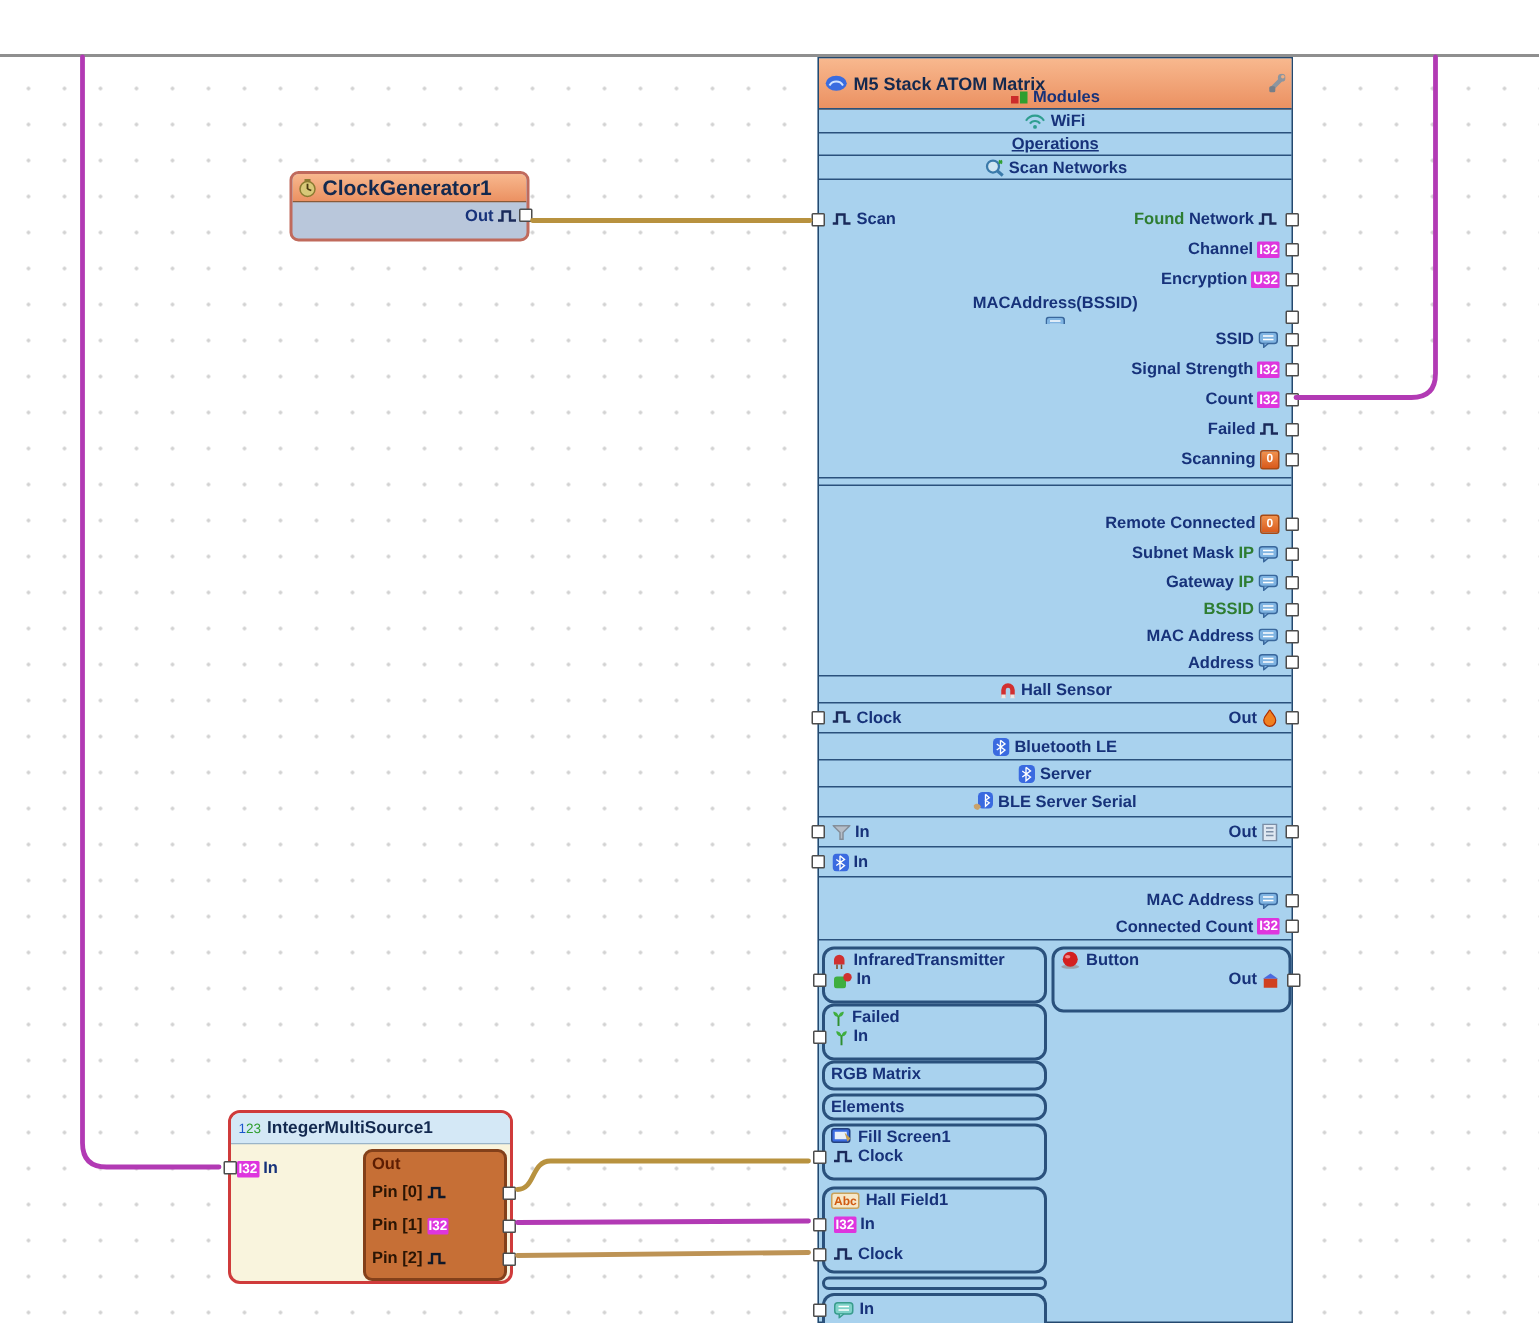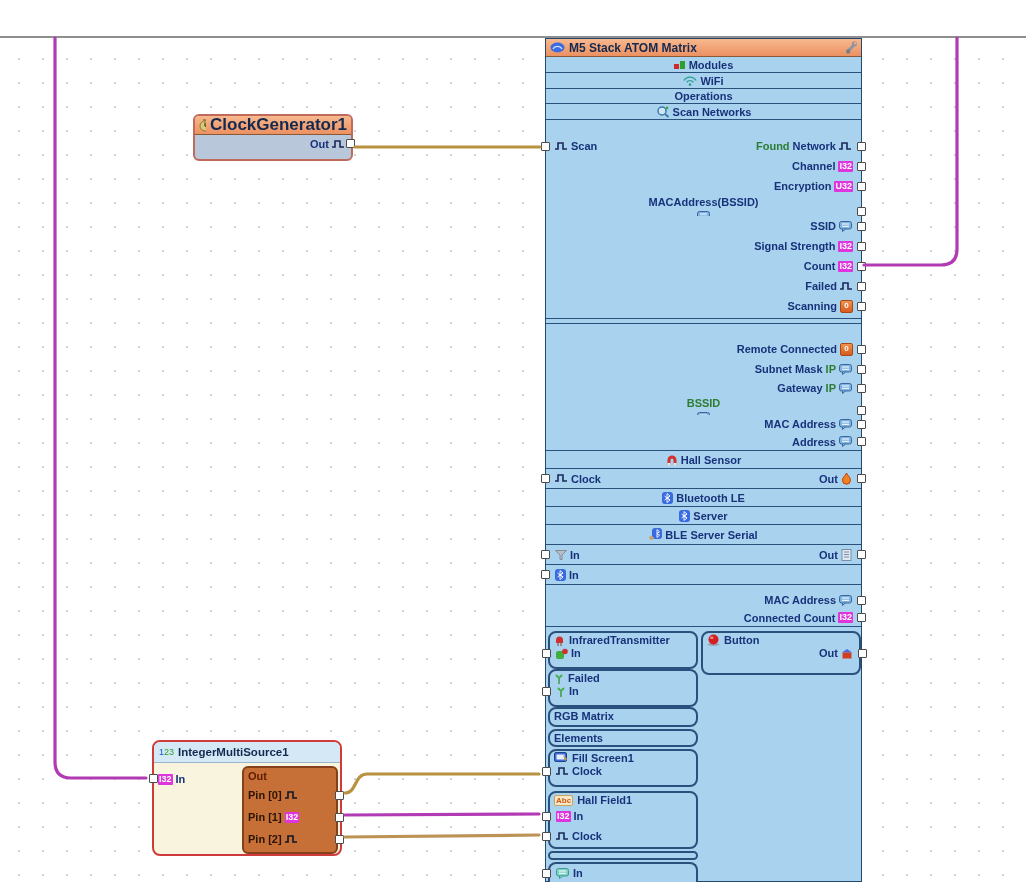--- a/index.html
+++ b/index.html
@@ -5,21 +5,21 @@
   html,body{margin:0;padding:0;}
   body{width:1026px;height:882px;position:relative;overflow:hidden;background:#ffffff;
        font-family:"Liberation Sans",sans-serif;}
   .grid{position:absolute;left:0;top:38px;width:1026px;height:844px;z-index:0;
         background-image:radial-gradient(circle,#d2d2d2 1px,rgba(0,0,0,0) 1.4px);
         background-size:24px 24px;background-position:7px 9px;}
   .topline{position:absolute;left:0;top:36px;width:1026px;height:2px;background:#8f8f8f;z-index:1;}
   .block{position:absolute;box-sizing:border-box;z-index:2;}
   
   .m5{left:545px;top:38px;width:317px;height:844px;background:#a9d2ee;border:1px solid #24496f;}
-  .m5hdr{position:absolute;left:0;top:0;right:0;height:18px;
+  .m5hdr{position:absolute;left:0;top:0;right:0;height:34px;
          background:linear-gradient(#f8b88e,#eb9162);border-bottom:1px solid #8a5a38;
          display:flex;align-items:center;gap:4px;padding:0 4px;box-sizing:border-box;}
   .m5hdr .t{flex:1;font-size:12px;font-weight:bold;color:#13294f;white-space:nowrap;overflow:hidden;}
   .row{position:absolute;left:0;right:0;display:flex;align-items:center;gap:3px;
        font-size:11px;font-weight:bold;color:#17327a;box-sizing:border-box;padding:0 8px;white-space:nowrap;}
   .row.center{justify-content:center;}
   .row.out{justify-content:flex-end;padding-right:8px;}
   .row.in{justify-content:flex-start;padding-left:9px;}
   .row.split{justify-content:space-between;padding:0 9px;}
   .sepb{border-bottom:1px solid #2a517c;}
@@ -38,21 +38,21 @@
   .prow{position:relative;display:flex;align-items:center;gap:3px;font-size:11px;font-weight:bold;
         color:#17327a;padding:1px 4px 0 6px;white-space:nowrap;}
   .prow .conn.l{left:-8px;}
   .prow.out{justify-content:flex-end;padding-right:6px;}
   .prow.out .conn.r{right:-8px;}
   
   .cgen{left:193px;top:114px;width:160px;height:47px;background:#b9c7db;
         border:2px solid #c06a5c;border-radius:6px;overflow:visible;}
   .cgenhdr{display:flex;align-items:center;gap:4px;height:18px;padding:0 4px;
            background:linear-gradient(#f8b88e,#eb9162);border-bottom:1px solid #8a5a38;
-           border-radius:4px 4px 0 0;font-size:17px;font-weight:bold;color:#13294f;}
+           border-radius:4px 4px 0 0;font-size:14px;font-weight:bold;color:#13294f;}
   .cgenrow{position:absolute;right:6px;top:22px;display:flex;align-items:center;gap:3px;
            font-size:11px;font-weight:bold;color:#17327a;}
   
   .ims{left:152px;top:740px;width:190px;height:116px;background:#f9f4dd;
        border:2px solid #cf3b3b;border-radius:8px;}
   .imshdr{display:flex;align-items:center;gap:4px;height:20px;padding:0 5px;
           background:#d4e8f6;border-bottom:1px solid #9ab4c8;border-radius:6px 6px 0 0;
           font-size:11.5px;font-weight:bold;color:#13294f;}
   .imsin{position:absolute;left:4px;top:31px;display:flex;align-items:center;gap:3px;
          font-size:11px;font-weight:bold;color:#17327a;}
@@ -100,21 +100,21 @@
     <span>Modules</span>
   </div>
   <div class="row center sepb" style="top:34px;height:16px;">
     <svg class="ic" width="14" height="10">
         <path d="M1 4.5 A 7 7 0 0 1 13 4.5" fill="none" stroke="#2f9e8f" stroke-width="1.4"></path>
         <path d="M3.6 6.4 A 4.2 4.2 0 0 1 10.4 6.4" fill="none" stroke="#2f9e8f" stroke-width="1.4"></path>
         <circle cx="7" cy="8.6" r="1.3" fill="#2f9e8f"></circle>
       </svg>
     <span>WiFi</span>
   </div>
-  <div class="row center sepb" style="top:50px;height:15px;">
+  <div class="row center sepb" style="top:50px;height:15px;text-decoration:underline;">
     <span>Operations</span>
   </div>
   <div class="row center sepb" style="top:65px;height:16px;">
     <svg class="ic" width="14" height="12">
         <circle cx="6" cy="5" r="4" fill="#cfe6f2" stroke="#3a7aaa" stroke-width="1.5"></circle>
         <line x1="9" y1="8" x2="12.5" y2="11" stroke="#3a7aaa" stroke-width="2"></line>
         <path d="M10 1 l2 2 m0 -2 l-2 2" stroke="#2f9e2f" stroke-width="1.2"></path>
       </svg>
     <span>Scan Networks</span>
   </div>
@@ -212,21 +212,21 @@
     <span>Gateway </span>
     <span class="green">IP</span>
     <svg class="ic" width="14" height="11">
         <rect x="0.5" y="0.5" width="12" height="7.5" rx="2" fill="#7fb4e2" stroke="#39679c"></rect>
         <path d="M3.5 8 L3.5 10.5 L6.5 8" fill="#7fb4e2" stroke="#39679c"></path>
         <line x1="3" y1="3" x2="10" y2="3" stroke="#fff"></line>
         <line x1="3" y1="5.3" x2="10" y2="5.3" stroke="#fff"></line>
       </svg>
     <span class="conn r"></span>
   </div>
-  <div class="row out" style="top:358px;height:18px;flex-direction:column;">
+  <div class="row out" style="top:358px;height:18px;">
     <span class="green">BSSID</span>
     <svg class="ic" width="14" height="11">
         <rect x="0.5" y="0.5" width="12" height="7.5" rx="2" fill="#7fb4e2" stroke="#39679c"></rect>
         <path d="M3.5 8 L3.5 10.5 L6.5 8" fill="#7fb4e2" stroke="#39679c"></path>
         <line x1="3" y1="3" x2="10" y2="3" stroke="#fff"></line>
         <line x1="3" y1="5.3" x2="10" y2="5.3" stroke="#fff"></line>
       </svg>
     <span class="conn r"></span>
   </div>
   <div class="row out" style="top:376px;height:18px;">

